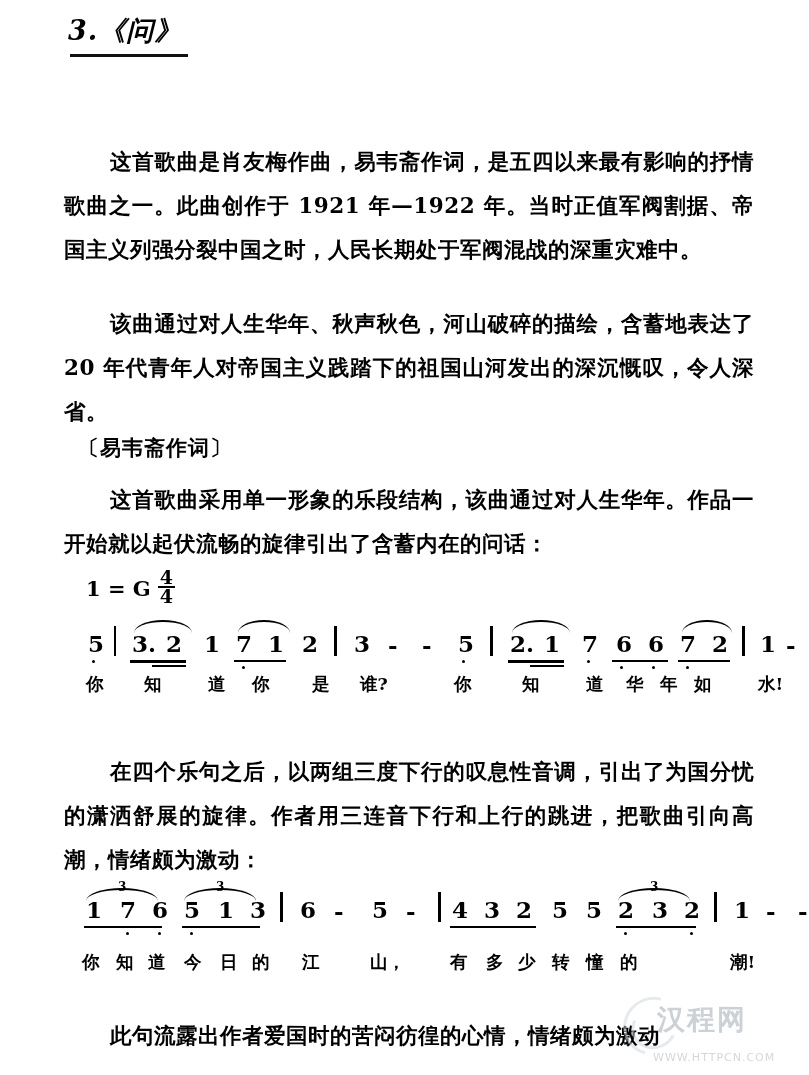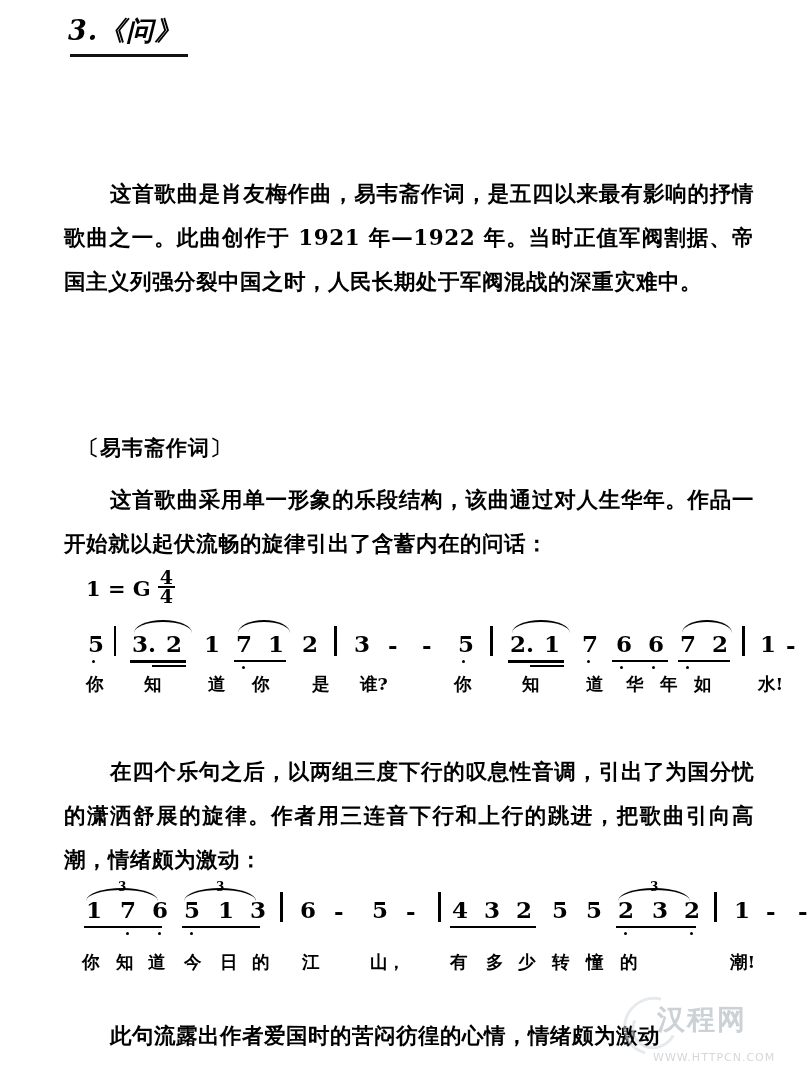--- a/index.html
+++ b/index.html
@@ -213,22 +213,23 @@
 <body>
 
 <div class="page">
 
   <div class="title-block">
     <div class="doc-title">3.《问》</div>
     <div class="title-rule"></div>
   </div>
 
 
-  <div class="para" style="top:172px;">这首歌曲是肖友梅作曲，易韦斋作词，是五四以来最有影响的抒情歌曲之一。此曲创作于 1921 年—1922 年。当时正值军阀割据、帝国主义列强分裂中国之时，人民长期处于军阀混战的深重灾难中。</div>
-
+  <div class="para" style="top:140px;">这首歌曲是肖友梅作曲，易韦斋作词，是五四以来最有影响的抒情歌曲之一。此曲创作于 1921 年—1922 年。当时正值军阀割据、帝国主义列强分裂中国之时，人民长期处于军阀混战的深重灾难中。</div>
+
+  <div class="para" style="top:302px;">该曲通过对人生华年、秋声秋色，河山破碎的描绘，含蓄地表达了 20 年代青年人对帝国主义践踏下的祖国山河发出的深沉慨叹，令人深省。</div>
 
   <div class="section-head" style="left:78px; top:434px;">〔易韦斋作词〕</div>
 
   <div class="para" style="top:478px;">这首歌曲采用单一形象的乐段结构，该曲通过对人生华年。作品一开始就以起伏流畅的旋律引出了含蓄内在的问话：</div>
 
   <div class="music" style="top:566px; width:640px;">
 
     <div class="clef-line">
       <span>1 = G</span>
       <span class="timesig">

